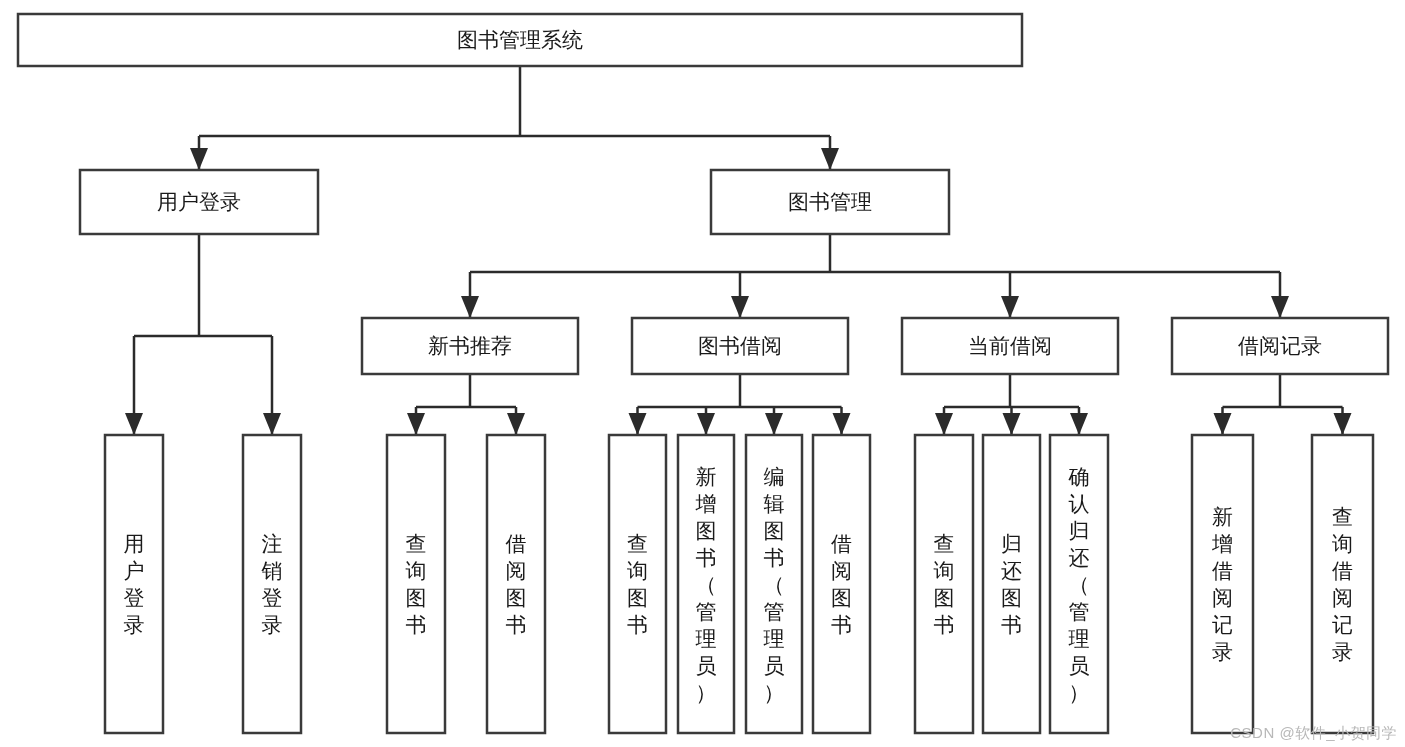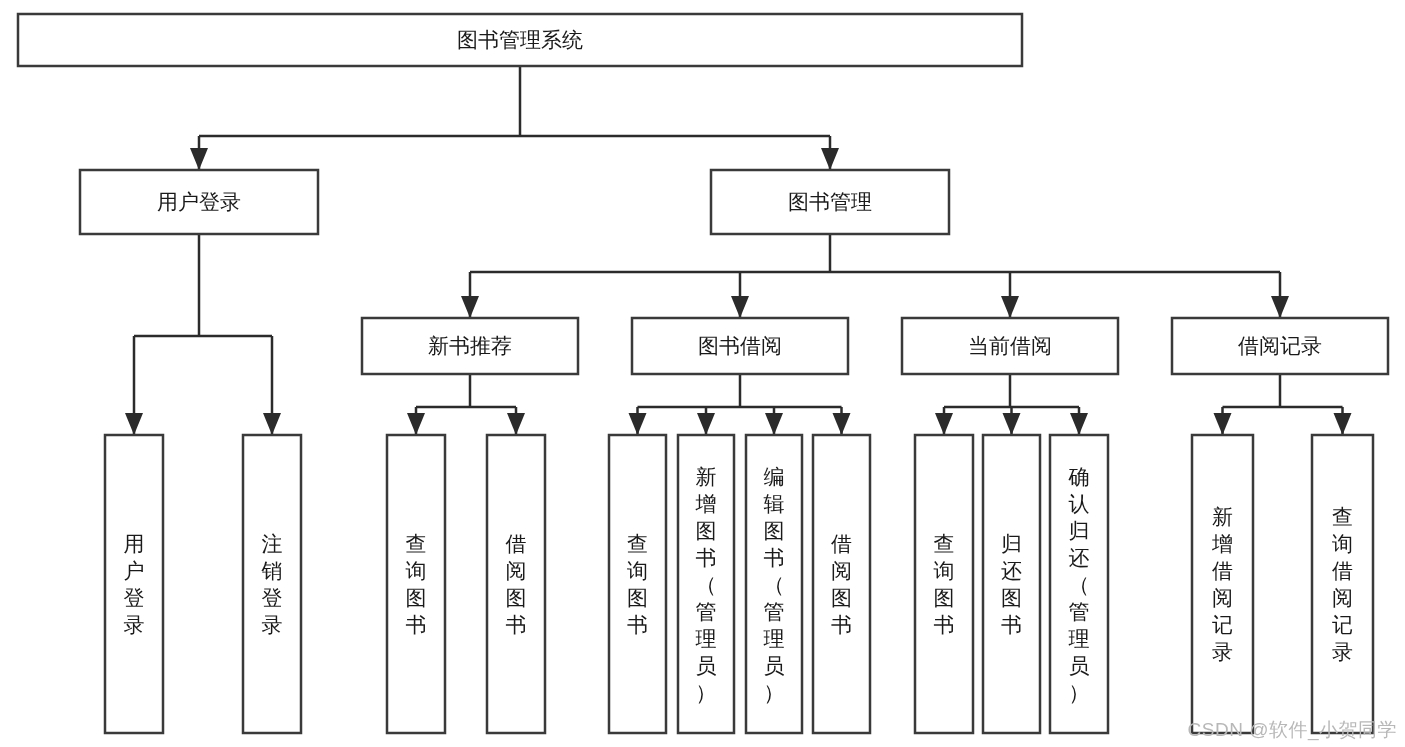--- a/index.html
+++ b/index.html
@@ -46,21 +46,21 @@
   }
   .arrow-head {
     fill: #2b2b2b;
     stroke: none;
   }
   .watermark {
     position: absolute;
     right: 8px;
     bottom: 4px;
     font-family: "Liberation Sans", "DejaVu Sans", sans-serif;
-    font-size: 19px;
+    font-size: 15px;
     color: #b8b8b8;
     white-space: nowrap;
     pointer-events: none;
     letter-spacing: 0.5px;
     margin-left: 19px;
   }
 </style>
 </head>
 <body>
 

